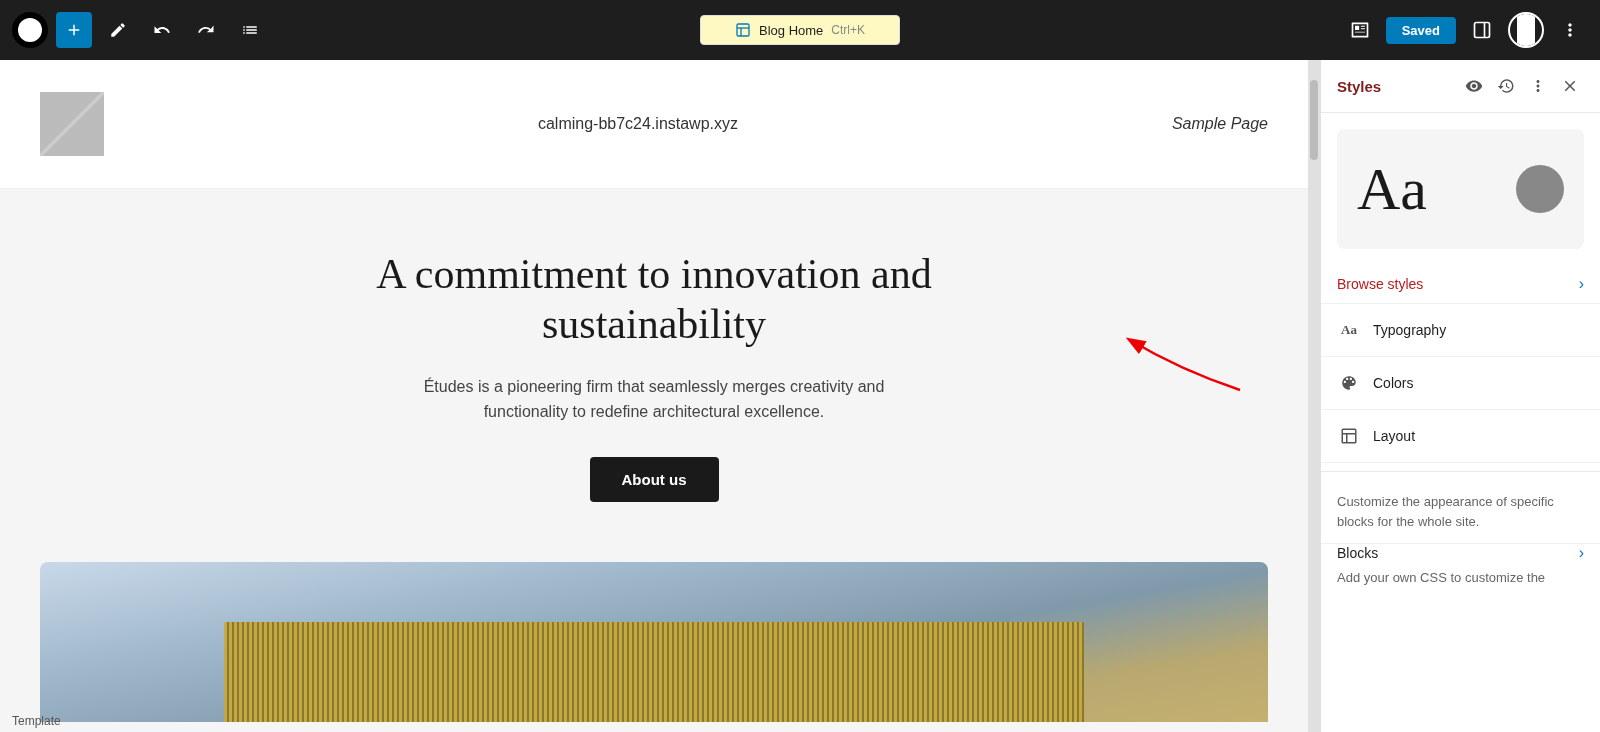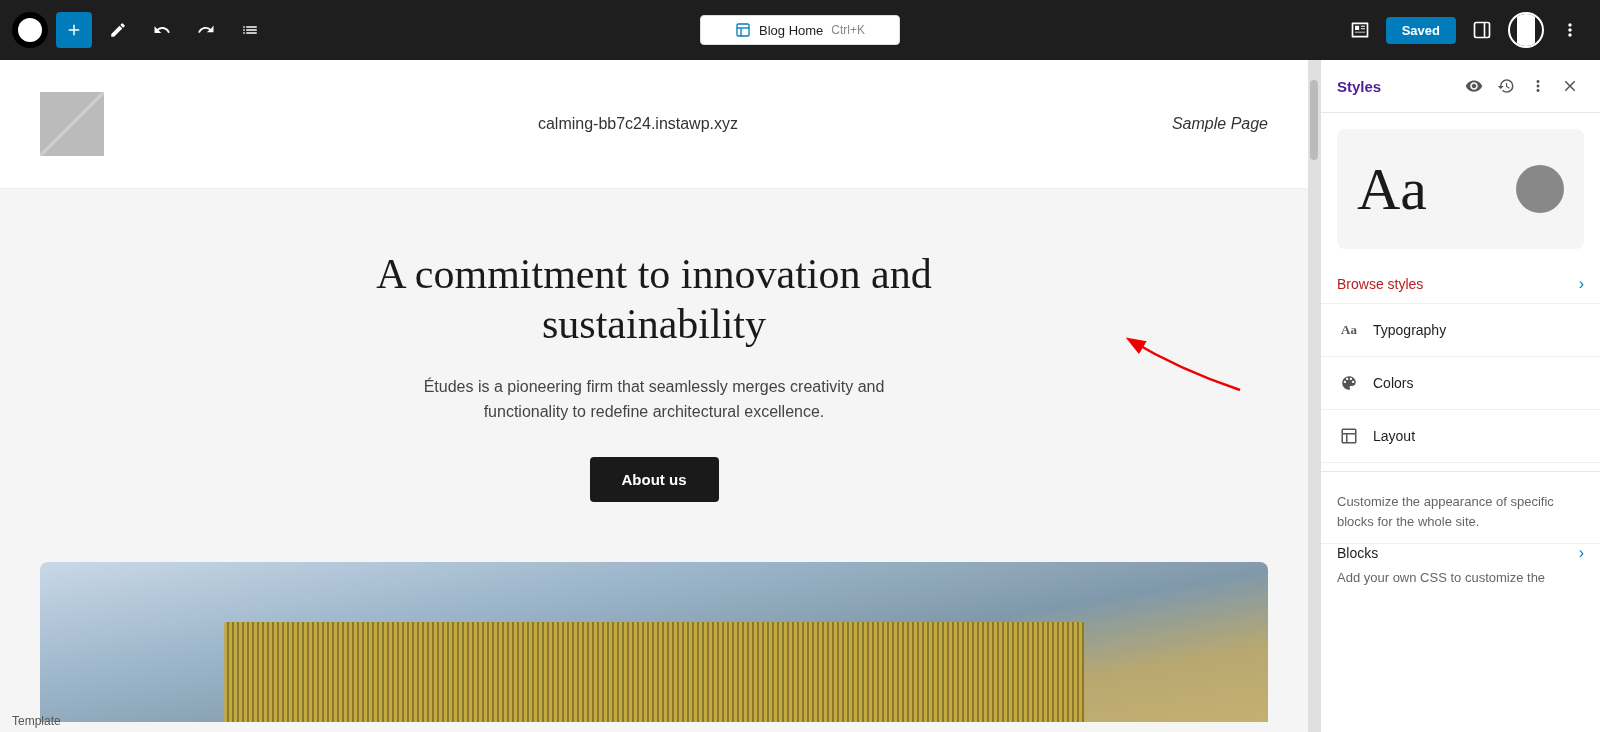--- a/index.html
+++ b/index.html
@@ -43,21 +43,21 @@
       background: #007cba;
       border-radius: 4px;
     }
     .toolbar-btn svg { width: 18px; height: 18px; }
     .toolbar-center {
       position: absolute;
       left: 50%; transform: translateX(-50%);
       display: flex; align-items: center;
     }
     .page-selector {
-      background: #ffffff;
+      background: #fef9c3;
       border: 1px solid #ddd;
       border-radius: 4px;
       padding: 6px 14px;
       display: flex; align-items: center; gap: 8px;
       cursor: pointer;
       font-size: 13px; color: #1e1e1e;
       min-width: 200px; justify-content: center;
     }
     .page-selector .shortcut {
       color: #888; font-size: 12px;
@@ -237,21 +237,21 @@
       overflow-y: auto;
     }
     .styles-panel-header {
       display: flex;
       align-items: center;
       padding: 12px 16px;
       border-bottom: 1px solid #e8e8e8;
       gap: 8px;
     }
     .styles-panel-title {
-      font-size: 15px; font-weight: 600; color: #4c1d95;
+      font-size: 15px; font-weight: 600; color: #7f1d1d;
       flex: 1;
     }
     .panel-header-icons {
       display: flex; gap: 4px; align-items: center;
     }
     .panel-icon-btn {
       width: 28px; height: 28px;
       background: transparent; border: none;
       cursor: pointer;
       display: flex; align-items: center; justify-content: center;

